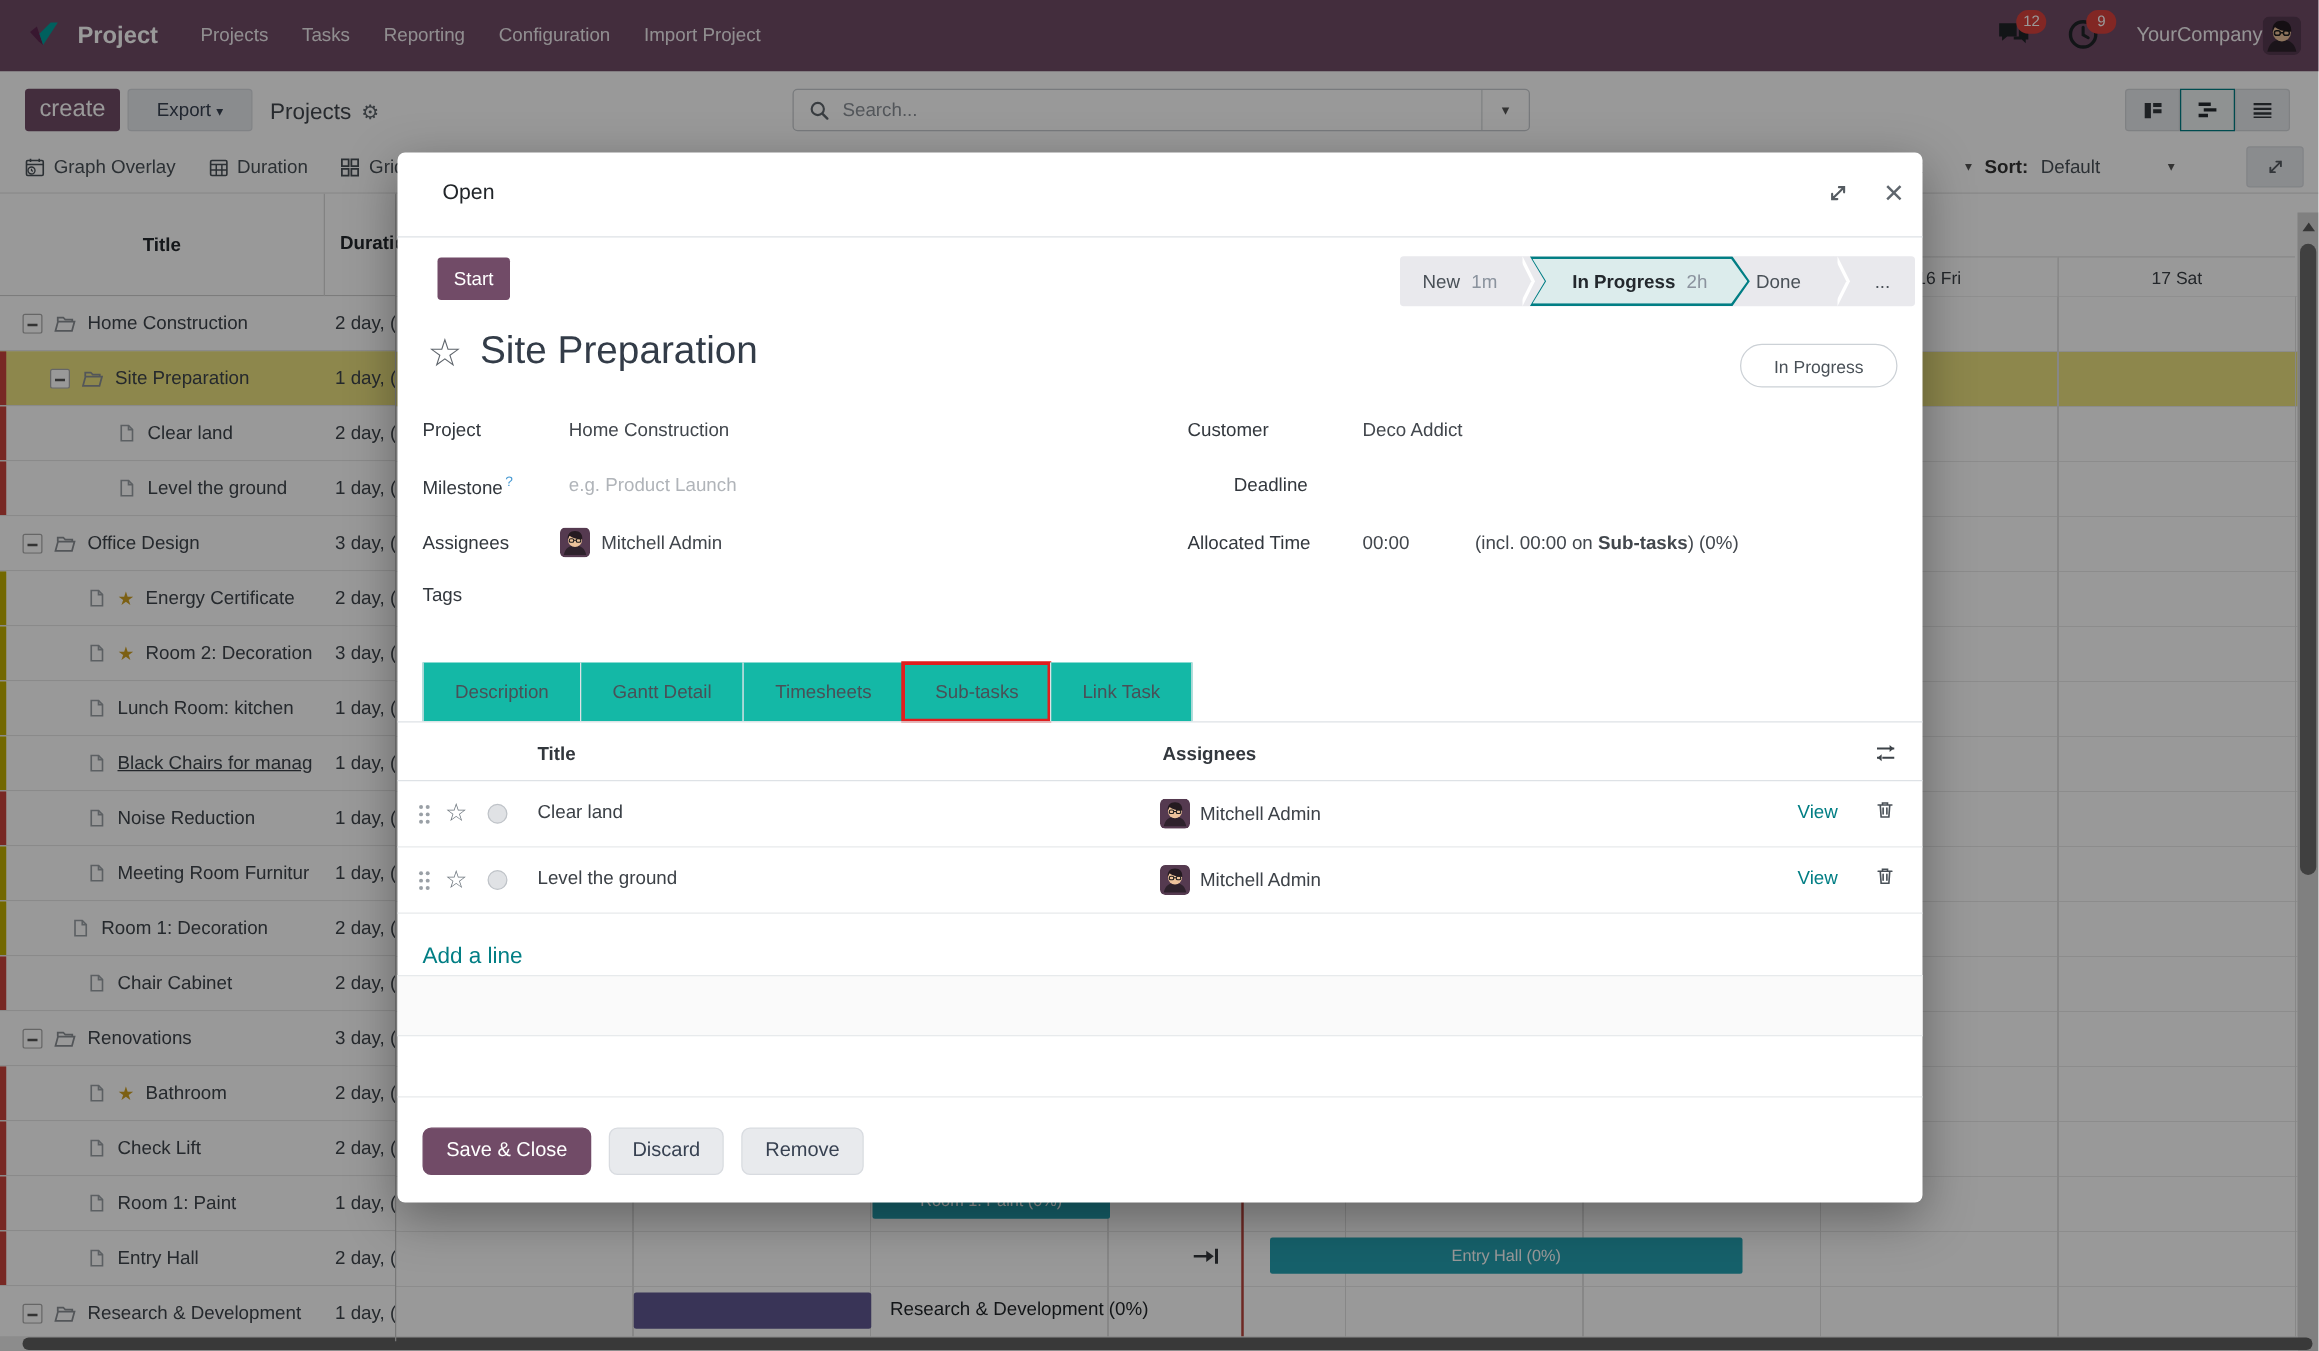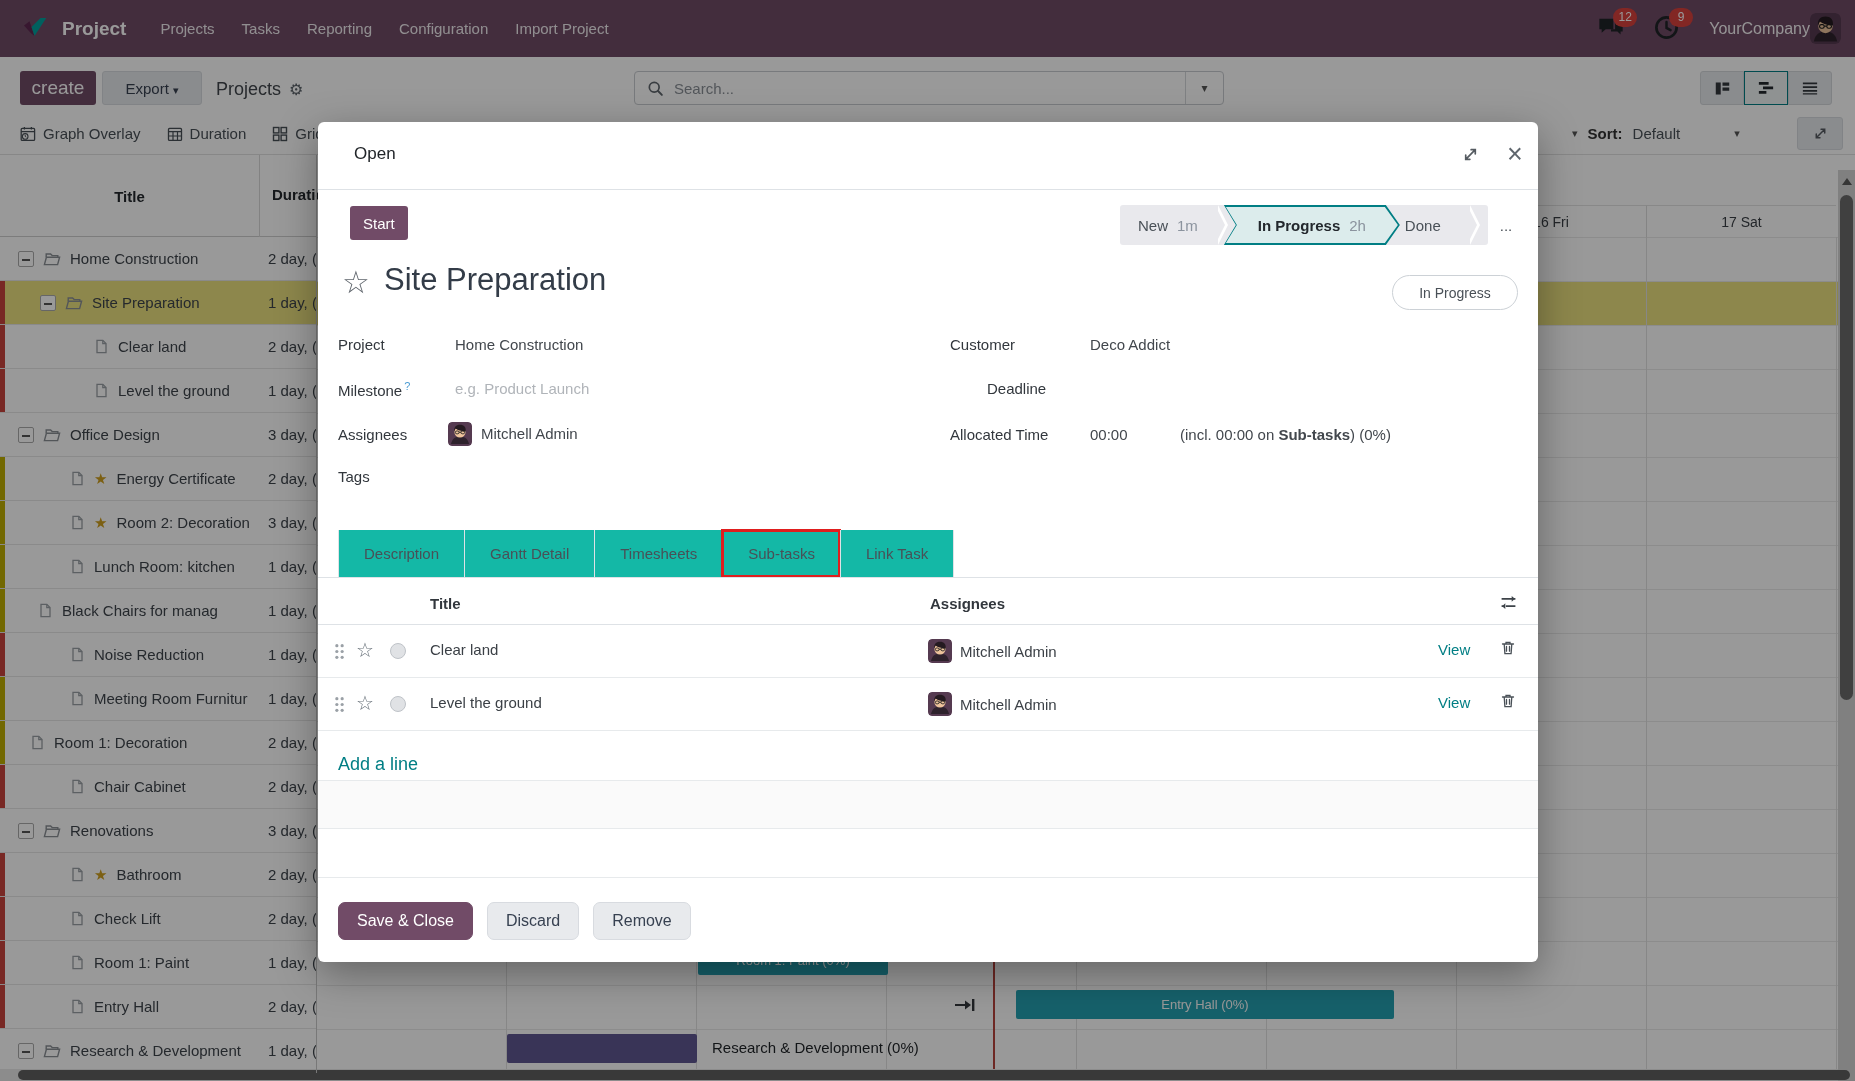--- a/index.html
+++ b/index.html
@@ -95,21 +95,21 @@
 
   
   .overlay{position:absolute;inset:0;background:rgba(0,0,0,.40);z-index:40;}
   .modal{position:absolute;left:318px;top:122px;width:1220px;height:840px;background:#fff;border-radius:6px;z-index:50;box-shadow:0 12px 40px rgba(0,0,0,.35);}
   .m-header{position:absolute;left:0;top:0;width:100%;height:68px;border-bottom:1px solid #dee2e6;}
   .m-title{position:absolute;left:36px;top:22px;font-size:17px;color:#212529;font-weight:500;}
   .m-expand{position:absolute;left:1140px;top:22px;width:24px;height:24px;border:none;background:none;cursor:pointer;color:#555;}
   .m-close{position:absolute;left:1182px;top:14px;width:30px;height:36px;border:none;background:none;font-size:27px;color:#5f666d;cursor:pointer;line-height:32px;font-family:inherit;}
 
   .m-start{position:absolute;left:32px;top:84px;height:34px;padding:0 13px;background:var(--purple);color:#fff;border:none;border-radius:3px;font-size:15px;font-family:inherit;cursor:pointer;}
-  .stagebar{position:absolute;left:802px;top:83px;width:368px;height:40px;background:#e9e9ed;border-radius:3px;display:flex;align-items:stretch;overflow:visible;}
+  .stagebar{position:absolute;left:802px;top:83px;width:412px;height:40px;background:#e9e9ed;border-radius:3px;display:flex;align-items:stretch;overflow:visible;}
   .stage{display:flex;align-items:center;gap:9px;padding:0 18px;background:none;border:none;font-family:inherit;font-size:15px;color:#495057;cursor:pointer;white-space:nowrap;}
   .s-time{color:#8b939e;}
   .stage-sep{position:relative;width:14px;flex:0 0 auto;}
   .stage-sep::before{content:"";position:absolute;left:2px;top:0;border-top:20px solid transparent;border-bottom:20px solid transparent;border-left:10px solid #fff;}
   .stage-sep::after{content:"";position:absolute;left:-1px;top:0;border-top:20px solid transparent;border-bottom:20px solid transparent;border-left:10px solid #e9e9ed;}
   .stage-active{position:relative;z-index:2;margin-left:-6px;margin-right:-13px;padding:0;width:176px;flex:0 0 auto;cursor:pointer;border:none;background:none;font-family:inherit;}
   .arr-outer{position:absolute;inset:0;background:var(--teal);clip-path:polygon(0 0,calc(100% - 14px) 0,100% 50%,calc(100% - 14px) 100%,0 100%,12px 50%);}
   .arr-inner{position:absolute;inset:2px;background:#dcecec;clip-path:polygon(0 0,calc(100% - 13px) 0,100% 50%,calc(100% - 13px) 100%,0 100%,11px 50%);}
   .stage-txt{position:relative;z-index:3;display:flex;align-items:center;gap:9px;justify-content:center;width:100%;height:40px;font-size:15px;}
   .stage-txt b{color:#23282d;font-weight:bold;}
@@ -454,21 +454,21 @@
       <svg class="t-doc" width="15" height="15" viewBox="0 0 16 16">
             <use href="#i-doc"></use>
           </svg>
 
       <span class="t-title">Lunch Room: kitchen</span>
     </span>
     <span class="t-dur">1 day, (</span>
   </div>
       <div class="trow">
     <span class="t-strip" style="background: var(--strip-yellow);"></span>
-    <span class="t-main" style="padding-left: 38px;">
+    <span class="t-main" style="padding-left: 70px; text-decoration: underline;">
 
       <svg class="t-doc" width="15" height="15" viewBox="0 0 16 16">
             <use href="#i-doc"></use>
           </svg>
 
       <span class="t-title">Black Chairs for manag</span>
     </span>
     <span class="t-dur">1 day, (</span>
   </div>
       <div class="trow">
@@ -490,21 +490,21 @@
       <svg class="t-doc" width="15" height="15" viewBox="0 0 16 16">
             <use href="#i-doc"></use>
           </svg>
 
       <span class="t-title">Meeting Room Furnitur</span>
     </span>
     <span class="t-dur">1 day, (</span>
   </div>
       <div class="trow">
     <span class="t-strip" style="background: var(--strip-yellow);"></span>
-    <span class="t-main" style="padding-left: 30px;">
+    <span class="t-main" style="padding-left: 57px;">
 
       <svg class="t-doc" width="15" height="15" viewBox="0 0 16 16">
             <use href="#i-doc"></use>
           </svg>
 
       <span class="t-title">Room 1: Decoration</span>
     </span>
     <span class="t-dur">2 day, (</span>
   </div>
       <div class="trow">

